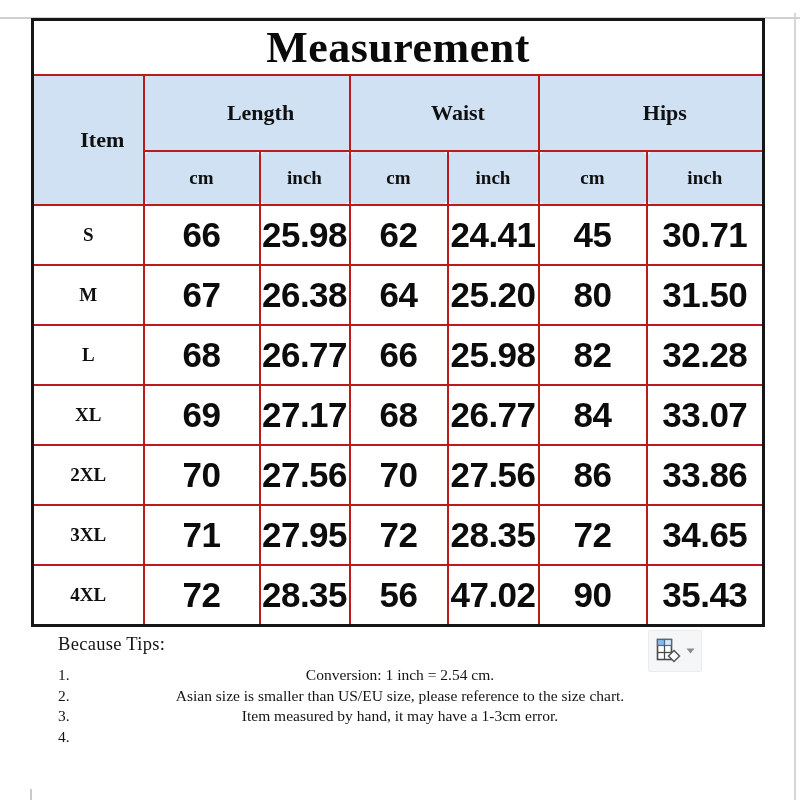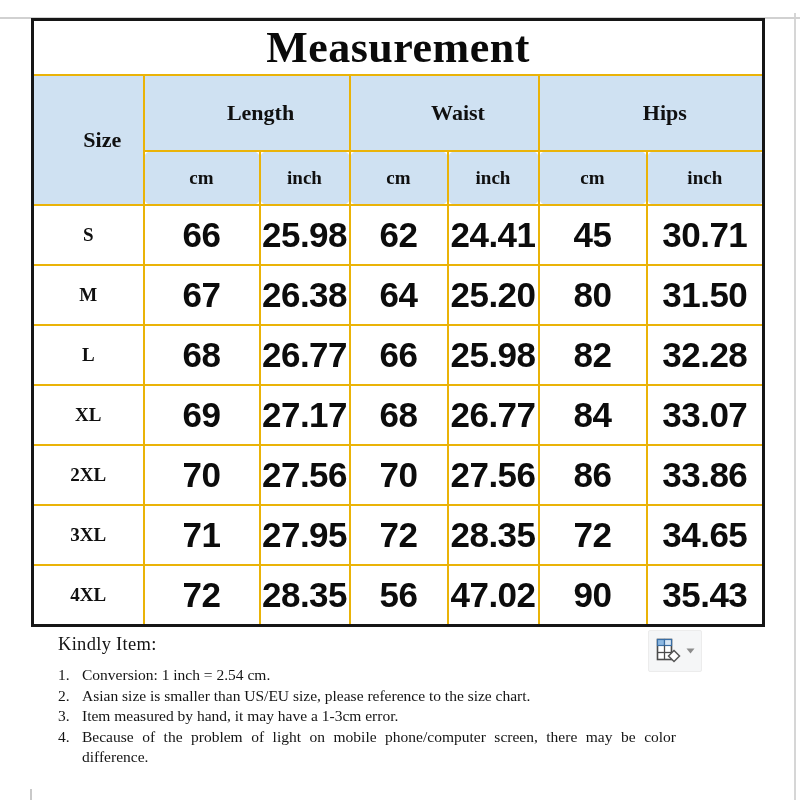--- a/index.html
+++ b/index.html
@@ -11,21 +11,21 @@
   .edge-h{position:absolute;left:0;top:17px;width:800px;height:2px;background:#c6c6c6;opacity:.8;}
   .edge-v{position:absolute;left:794px;top:13px;width:2px;height:787px;background:#d2d2d2;opacity:.9;}
   .edge-tick{position:absolute;left:30px;top:789px;width:2px;height:11px;background:#c9c9c9;}
 
   table.size-chart{
     position:absolute;left:31px;top:18px;width:731px;
     border-collapse:collapse;table-layout:fixed;
     border:3px solid #161616;background:#ffffff;
   }
   .size-chart td{
-    border:2px solid #eab308;text-align:center;vertical-align:middle;padding:0;
+    border:2px solid #b91c1c;text-align:center;vertical-align:middle;padding:0;
     overflow:hidden;
   }
   .title-row td{height:53px;}
   .title-cell{
     font-family:"Liberation Serif", serif;font-weight:bold;font-size:44px;
     letter-spacing:.5px;color:#0a0a0a;background:#ffffff;
   }
   .hdr{background:#cfe1f2;font-family:"Liberation Serif", serif;font-weight:bold;color:#101010;}
   .group-row td{height:74px;font-size:22px;padding-left:28px;}
   .corner-cell{font-size:21px;}
@@ -34,21 +34,21 @@
   .size-cell{font-family:"Liberation Serif", serif;font-weight:bold;font-size:19px;color:#101010;}
   .num-cell{
     font-family:"Liberation Sans", sans-serif;font-weight:bold;font-size:35px;
     color:#0c0c0c;letter-spacing:-0.5px;
   }
 
   .tips{position:absolute;left:58px;top:634px;width:660px;color:#141414;}
   .tips-heading{font-size:18.5px;margin:0 0 10px 0;letter-spacing:.3px;}
   .tip{display:flex;font-size:15.5px;line-height:20.6px;margin:0;}
   .tip-num{width:24px;flex:none;}
-  .tip-text{flex:1;}
+  .tip-text{flex:1;text-align:center;}
   .tip-justify .tip-text{flex:none;width:594px;text-align:justify;word-spacing:2.5px;}
 
   .paste-btn{
     position:absolute;left:648px;top:630px;width:52px;height:40px;
     background:#f5f6f7;border:1px solid #ececec;border-radius:2px;
     display:flex;align-items:center;justify-content:center;gap:5px;cursor:pointer;
   }
   .paste-btn svg{display:block;}
 </style>
 </head>
@@ -66,21 +66,21 @@
     <col style="width:98px">
       <col style="width:91px">
       <col style="width:108px">
     <col style="width:117px">
   </colgroup>
   <tbody>
     <tr class="title-row">
       <td colspan="7" class="title-cell">Measurement</td>
     </tr>
     <tr class="group-row">
-      <td rowspan="2" class="hdr corner-cell">Size</td>
+      <td rowspan="2" class="hdr corner-cell">Item</td>
       <td colspan="2" class="hdr">Length</td>
       <td colspan="2" class="hdr">Waist</td>
       <td colspan="2" class="hdr">Hips</td>
     </tr>
     <tr class="units-row">
       <td class="hdr">cm</td>
       <td class="hdr">inch</td>
       <td class="hdr">cm</td>
       <td class="hdr">inch</td>
       <td class="hdr">cm</td>
@@ -161,30 +161,29 @@
     <line x1="8.5" y1="7.5" x2="8.5" y2="21.5" stroke="#4a4a4a" stroke-width="1.3"></line>
     <line x1="1.5" y1="14.5" x2="15.5" y2="14.5" stroke="#4a4a4a" stroke-width="1.3"></line>
     <path d="M18 12.5 L23.5 18 L18 23.5 L12.5 18 Z" fill="#ffffff" stroke="#555555" stroke-width="1.5"></path>
   </svg>
   <svg width="9" height="6" viewBox="0 0 9 6">
     <path d="M0.5 0.5 L8.5 0.5 L4.5 5.5 Z" fill="#8c8c8c"></path>
   </svg>
 </div>
 
 <div class="tips">
-  <p class="tips-heading">Kindly Item:</p>
+  <p class="tips-heading">Because Tips:</p>
   <div class="tip">
     <span class="tip-num">1.</span>
     <span class="tip-text">Conversion: 1 inch = 2.54 cm.</span>
   </div>
   <div class="tip">
     <span class="tip-num">2.</span>
     <span class="tip-text">Asian size is smaller than US/EU size, please reference to the size chart.</span>
   </div>
   <div class="tip">
     <span class="tip-num">3.</span>
     <span class="tip-text">Item measured by hand, it may have a 1-3cm error.</span>
   </div>
   <div class="tip tip-justify">
     <span class="tip-num">4.</span>
-    <span class="tip-text">Because of the problem of light on mobile phone/computer screen, there may be color difference.</span>
   </div>
 </div>
 
 </body></html>

